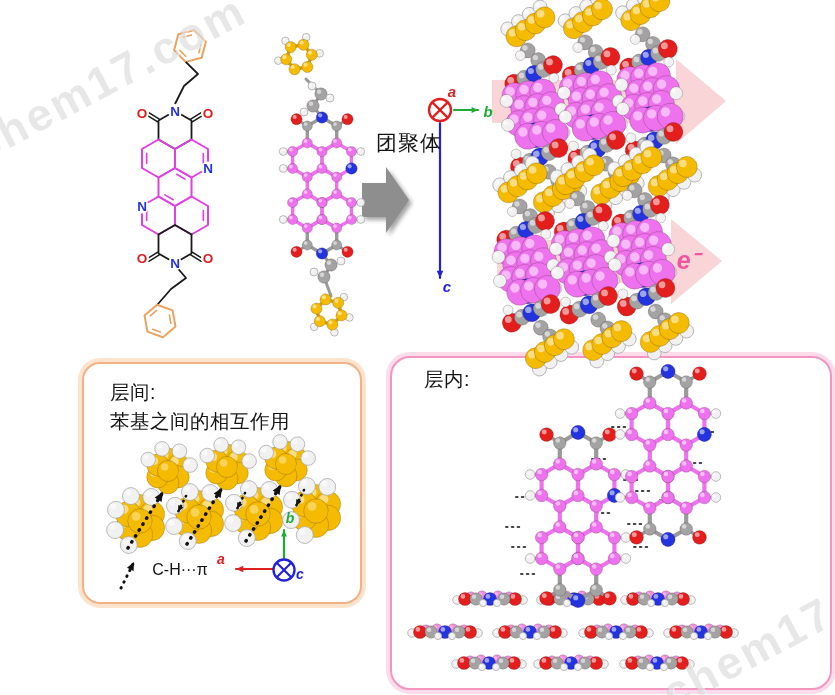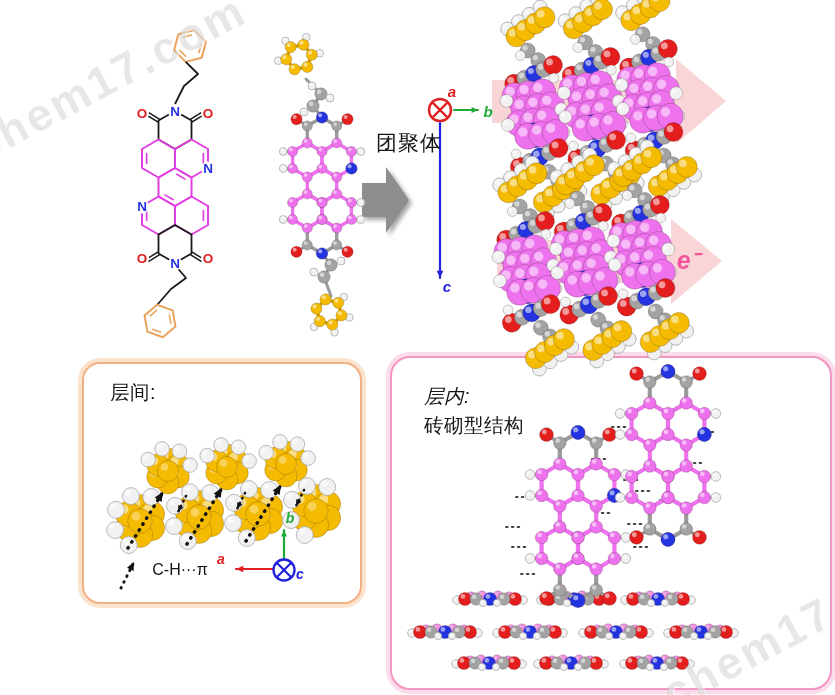--- a/index.html
+++ b/index.html
@@ -6,21 +6,21 @@
   #app{position:relative;width:835px;height:695px;background:#fff;overflow:hidden;
        font-family:"Liberation Sans",sans-serif;}
   .box{position:absolute;background:#fff;}
   .box-left{left:82px;top:362px;width:276px;height:238px;border:2px solid #f2b185;
       border-radius:18px;box-shadow:0 0 0 4px rgba(250,222,198,.85);}
   .box-right{left:390px;top:356px;width:438px;height:330px;border:2.5px solid #f494c0;
       border-radius:20px;box-shadow:0 0 0 4px rgba(252,214,232,.85);}
   .box-title{position:absolute;left:26px;color:#151515;font-size:19.5px;line-height:30px;
       letter-spacing:.5px;white-space:nowrap;}
   .t1{top:13px;} .t2{top:42px;}
-  .rt1{top:23px;left:32px;font-style:italic;} .rt2{top:52px;left:32px;}
+  .rt1{top:6px;left:32px;} .rt2{top:52px;left:32px;}
   .agg-label{position:absolute;left:349px;top:129px;font-size:21px;color:#141414;
       letter-spacing:1px;z-index:12;margin-left:27px;}
   #art{position:absolute;left:0;top:0;z-index:10;pointer-events:none;}
   .watermark{position:absolute;z-index:40;font-weight:bold;font-size:45px;letter-spacing:3px;
       color:rgba(182,182,182,.33);transform:rotate(-28deg);white-space:nowrap;
       text-shadow:1px 1px 0 rgba(255,255,255,.55);pointer-events:none;}
   .wm-tl{left:-42px;top:52px;}
   .wm-br{left:648px;top:600px;}
 </style>
 </head>
@@ -28,25 +28,25 @@
 
 <div id="app">
 
   <div class="watermark wm-tl">chem17.com</div>
   <div class="watermark wm-br">chem17.com</div>
 
   <div class="agg-label">团聚体</div>
 
   <div class="box box-left">
     <div class="box-title t1">层间:</div>
+    <div class="box-title t2">苯基之间的相互作用</div>
   </div>
 
   <div class="box box-right">
     <div class="box-title rt1">层内:</div>
-    <div class="box-title rt2">砖砌型结构</div>
   </div>
 
   <svg id="art" width="835" height="695" viewBox="0 0 835 695">
       <g>
         <g>
           <polygon points="492,80 676,80 676,59 726,101 676,144 676,123 492,123" fill="#f9d5d8"></polygon>
         </g>
         <g>
           <polygon points="497,240 671,240 671,219 722,261 671,304 671,283 497,283" fill="#f9d5d8"></polygon>
         </g>

